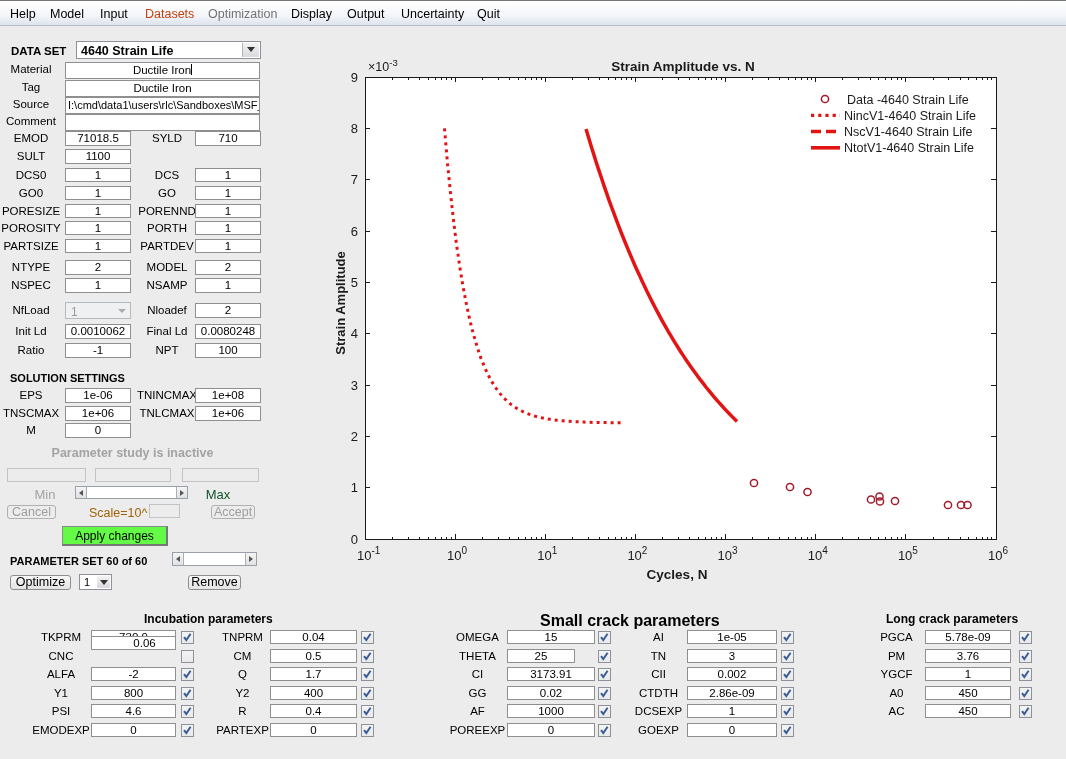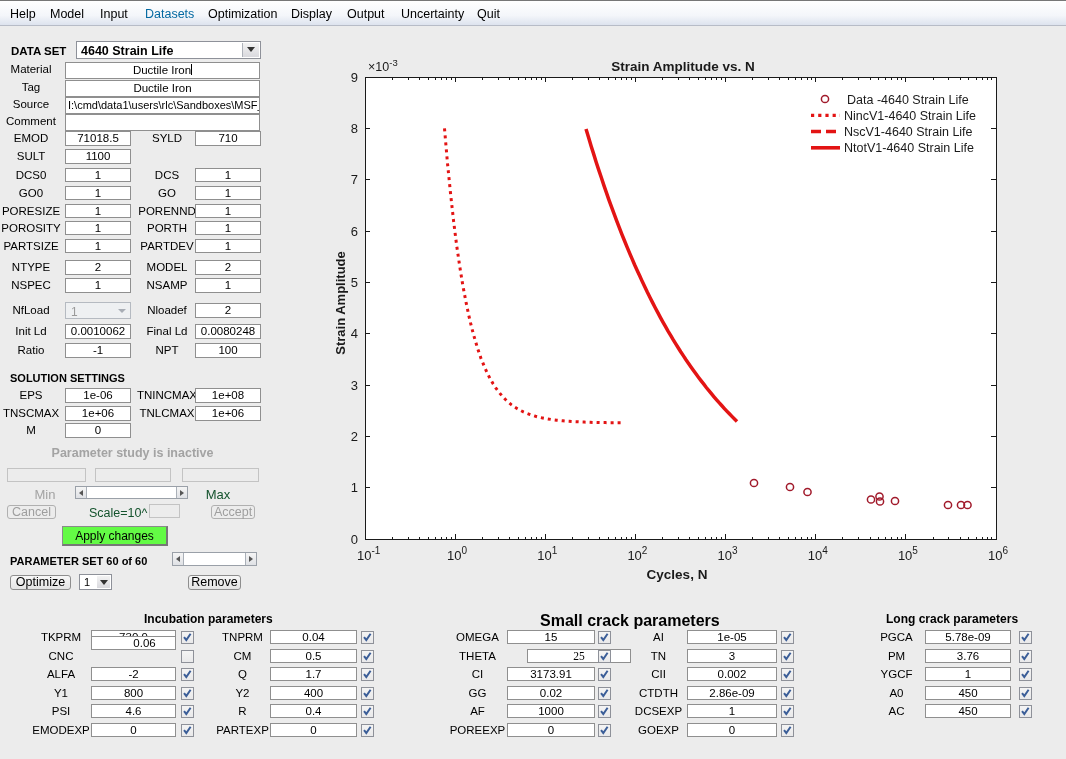--- a/index.html
+++ b/index.html
@@ -7,22 +7,22 @@
 .lbl{position:absolute;font-size:11.5px;color:#000;text-align:center;white-space:nowrap;}
 .fld{position:absolute;background:#fff;border:1px solid #8f8f8f;font-size:11.5px;color:#000;text-align:center;box-sizing:border-box;white-space:nowrap;overflow:hidden;}
 .cbx{position:absolute;width:13px;height:13px;box-sizing:border-box;border:1px solid #8e9199;background:linear-gradient(#f4f4f4,#e9e9ea);}
 .btn{position:absolute;box-sizing:border-box;border:1px solid #8e8e8e;border-radius:3px;background:linear-gradient(#f7f7f7,#e4e4e4);font-size:12.5px;text-align:center;}
 </style></head><body>
 
 <div class="abs" style="left:0;top:0;width:1066px;height:26px;background:linear-gradient(#ffffff,#f4f6fa 60%,#dde3ee);border-top:1px solid #777;border-bottom:1px solid #b7bcc7;box-sizing:border-box;"></div>
 <div class="abs" style="left:10px;top:7px;font-size:12.5px;color:#000;">Help</div>
 <div class="abs" style="left:50px;top:7px;font-size:12.5px;color:#000;">Model</div>
 <div class="abs" style="left:100px;top:7px;font-size:12.5px;color:#000;">Input</div>
-<div class="abs" style="left:145px;top:7px;font-size:12.5px;color:#0369a1;">Datasets</div>
-<div class="abs" style="left:208px;top:7px;font-size:12.5px;color:#000000;">Optimization</div>
+<div class="abs" style="left:145px;top:7px;font-size:12.5px;color:#c2410c;">Datasets</div>
+<div class="abs" style="left:208px;top:7px;font-size:12.5px;color:#737373;">Optimization</div>
 <div class="abs" style="left:291px;top:7px;font-size:12.5px;color:#000;">Display</div>
 <div class="abs" style="left:347px;top:7px;font-size:12.5px;color:#000;">Output</div>
 <div class="abs" style="left:401px;top:7px;font-size:12.5px;color:#000;">Uncertainty</div>
 <div class="abs" style="left:477px;top:7px;font-size:12.5px;color:#000;">Quit</div>
 <div class="lbl" style="left:11px;top:45px;font-weight:bold;font-size:11.5px;">DATA SET</div>
 <div class="abs" style="left:76px;top:41px;width:185px;height:18px;box-sizing:border-box;background:#fff;border:1px solid #8e9199;">
 <div class="abs" style="left:4px;top:2px;font-size:12.5px;font-weight:bold;">4640 Strain Life</div>
 <div class="abs" style="right:1px;top:1px;width:16px;height:14px;background:linear-gradient(#f3f3f3,#d9d9de);border-left:1px solid #aeb2ba;"></div>
 <div class="abs" style="right:5px;top:5px;width:0;height:0;border-left:4px solid transparent;border-right:4px solid transparent;border-top:5px solid #333;"></div>
 </div>
@@ -100,21 +100,21 @@
 <div class="abs" style="left:182px;top:468px;width:77px;height:14px;box-sizing:border-box;border:1px solid #c3c3c3;"></div>
 <div class="lbl" style="left:25px;top:487px;width:40px;color:#a3a3a3;font-size:13px;">Min</div>
 <div class="lbl" style="left:198px;top:487px;width:40px;color:#14532d;font-size:13px;">Max</div>
 <div class="abs" style="left:75px;top:486px;width:113px;height:13px;box-sizing:border-box;border:1px solid #9aa0a8;background:#fff;">
 <div class="abs" style="left:0;top:0;width:10px;height:11px;background:linear-gradient(#f5f5f5,#dfe1e5);border-right:1px solid #aab0b8;"></div>
 <div class="abs" style="left:3px;top:3px;width:0;height:0;border-top:3px solid transparent;border-bottom:3px solid transparent;border-right:4px solid #555;"></div>
 <div class="abs" style="right:0;top:0;width:10px;height:11px;background:linear-gradient(#f5f5f5,#dfe1e5);border-left:1px solid #aab0b8;"></div>
 <div class="abs" style="right:3px;top:3px;width:0;height:0;border-top:3px solid transparent;border-bottom:3px solid transparent;border-left:4px solid #555;"></div>
 </div>
 <div class="btn" style="left:7px;top:505px;width:49px;height:14px;line-height:12px;color:#9e9e9e;background:#ececec;border-color:#b0b0b0;">Cancel</div>
-<div class="lbl" style="left:89px;top:506px;color:#14532d;font-size:12.5px;">Scale=10^</div>
+<div class="lbl" style="left:89px;top:506px;color:#a16207;font-size:12.5px;">Scale=10^</div>
 <div class="abs" style="left:149px;top:504px;width:31px;height:14px;box-sizing:border-box;border:1px solid #c3c3c3;"></div>
 <div class="btn" style="left:211px;top:505px;width:44px;height:14px;line-height:12px;color:#9e9e9e;background:#ececec;border-color:#b0b0b0;">Accept</div>
 <div class="abs" style="left:62px;top:526px;width:106px;height:20px;box-sizing:border-box;background:#63fb45;border:1px solid #8a8a8a;border-right:2px solid #777;border-bottom:2px solid #777;font-size:12px;text-align:center;line-height:18px;">Apply changes</div>
 <div class="lbl" style="left:10px;top:555px;font-weight:bold;font-size:11px;">PARAMETER SET 60 of 60</div>
 <div class="abs" style="left:172px;top:552px;width:85px;height:14px;box-sizing:border-box;border:1px solid #9aa0a8;background:#fff;">
 <div class="abs" style="left:0;top:0;width:10px;height:12px;background:linear-gradient(#f5f5f5,#dfe1e5);border-right:1px solid #aab0b8;"></div>
 <div class="abs" style="left:3px;top:3px;width:0;height:0;border-top:3px solid transparent;border-bottom:3px solid transparent;border-right:4px solid #555;"></div>
 <div class="abs" style="right:0;top:0;width:10px;height:12px;background:linear-gradient(#f5f5f5,#dfe1e5);border-left:1px solid #aab0b8;"></div>
 <div class="abs" style="right:3px;top:3px;width:0;height:0;border-top:3px solid transparent;border-bottom:3px solid transparent;border-left:4px solid #555;"></div>
 </div>
@@ -208,21 +208,21 @@
   </div>
 <div class="lbl" style="left:540px;top:612px;font-weight:bold;font-size:16px;">Small crack parameters</div>
 <div class="lbl" style="left:440px;top:631px;width:75px;">OMEGA</div>
 <div class="fld" style="left:507px;top:630px;width:88px;height:14px;line-height:12px;">15</div>
 <div class="cbx" style="left:598px;top:631px;">
     <svg width="11" height="11" viewBox="0 0 11 11" style="position:absolute;left:0px;top:0px;">
       <path d="M2 5.2 L4.3 8 L8.6 1.8" stroke="#3b5e98" stroke-width="2" fill="none"></path>
     </svg>
   </div>
 <div class="lbl" style="left:440px;top:649.5px;width:75px;">THETA</div>
-<div class="fld" style="left:527px;top:648.5px;width:104px;height:14px;line-height:12px;font-family:Liberation Serif, serif;">25</div>
+<div class="fld" style="left:507px;top:648.5px;width:68px;height:14px;line-height:12px;">25</div>
 <div class="cbx" style="left:598px;top:649.5px;">
     <svg width="11" height="11" viewBox="0 0 11 11" style="position:absolute;left:0px;top:0px;">
       <path d="M2 5.2 L4.3 8 L8.6 1.8" stroke="#3b5e98" stroke-width="2" fill="none"></path>
     </svg>
   </div>
 <div class="lbl" style="left:440px;top:668.0px;width:75px;">CI</div>
 <div class="fld" style="left:507px;top:667.0px;width:88px;height:14px;line-height:12px;">3173.91</div>
 <div class="cbx" style="left:598px;top:668.0px;">
     <svg width="11" height="11" viewBox="0 0 11 11" style="position:absolute;left:0px;top:0px;">
       <path d="M2 5.2 L4.3 8 L8.6 1.8" stroke="#3b5e98" stroke-width="2" fill="none"></path>

